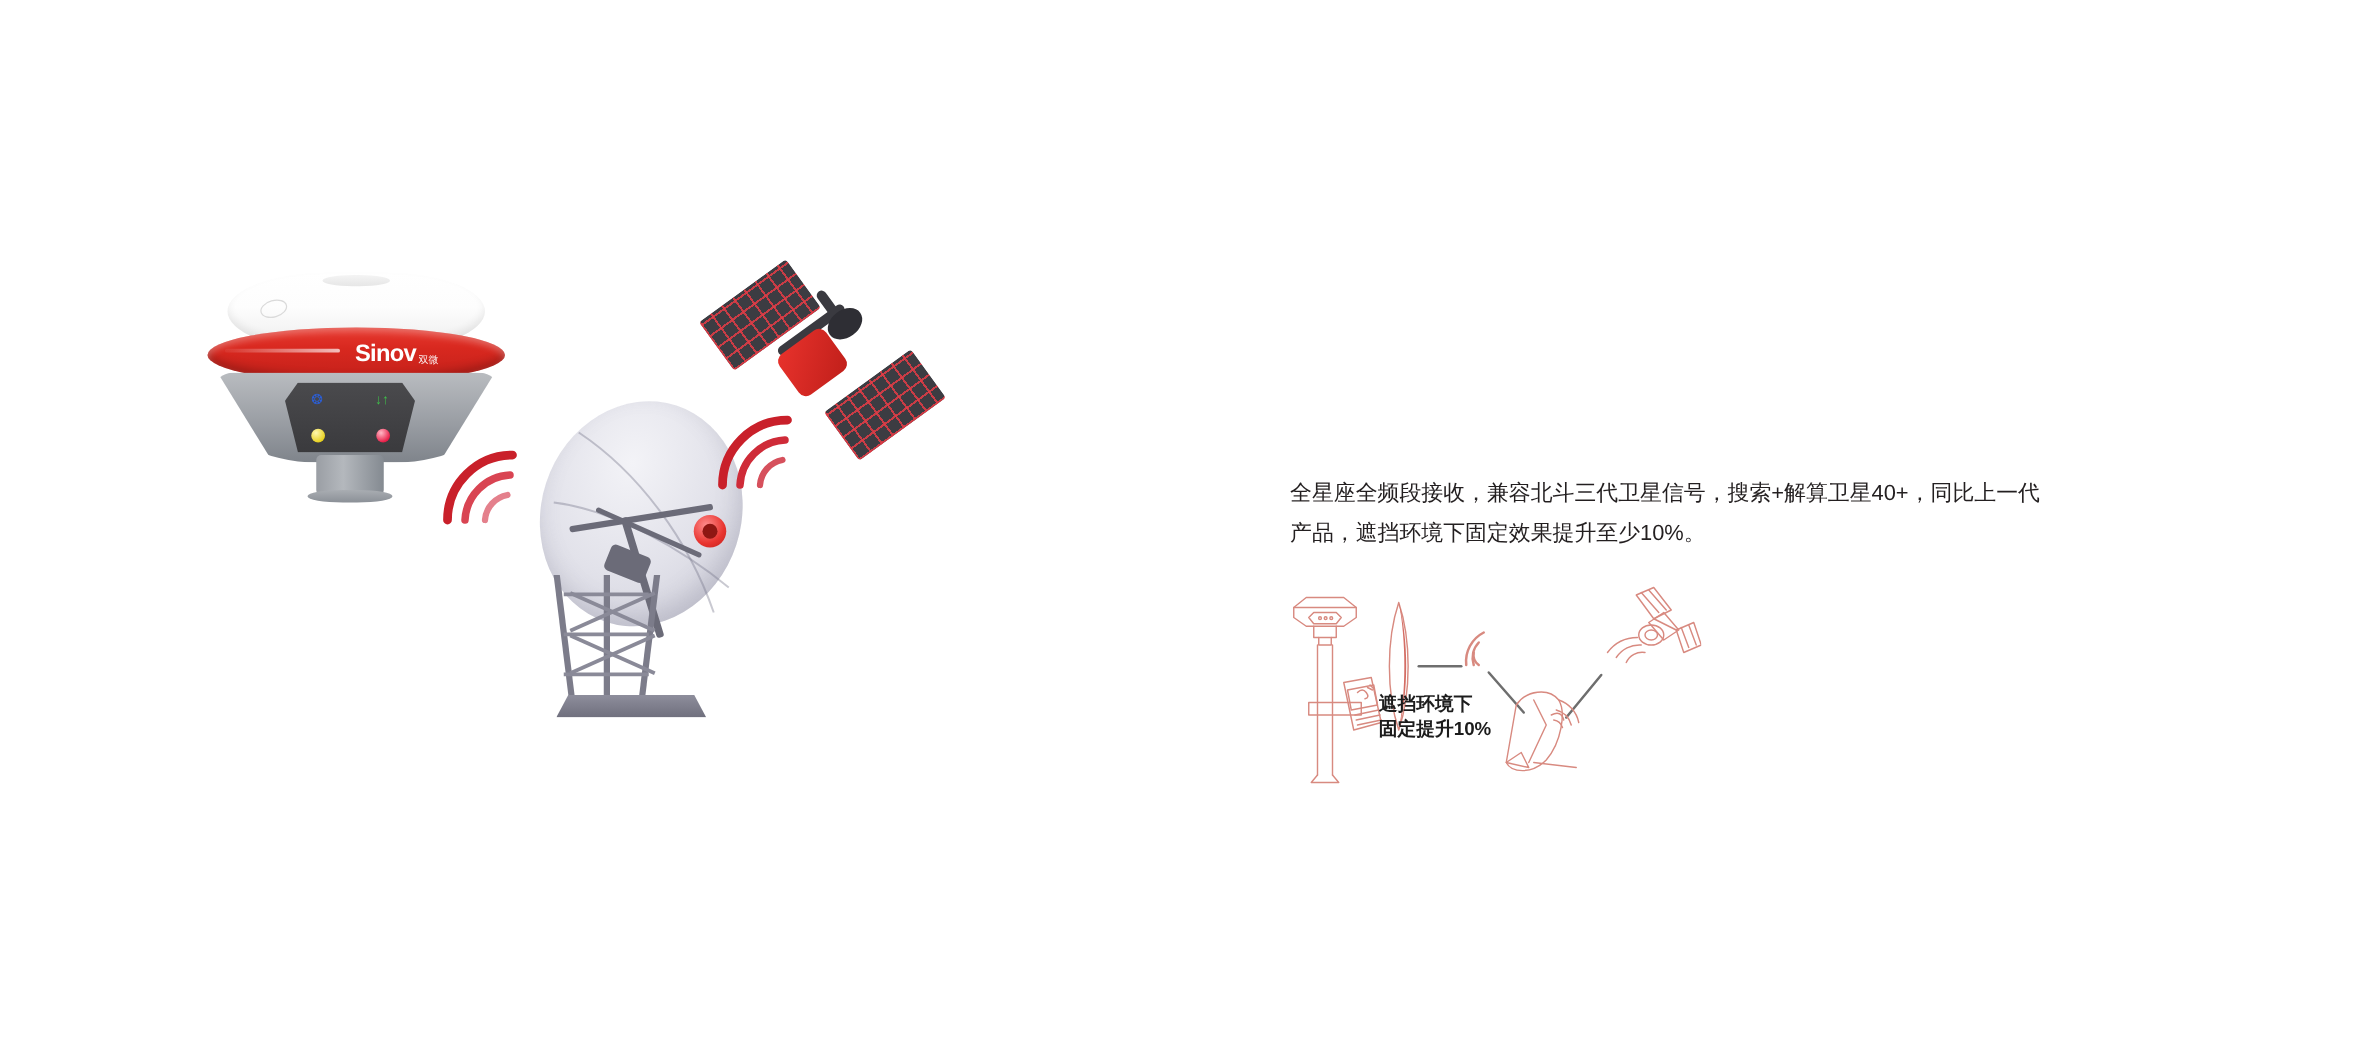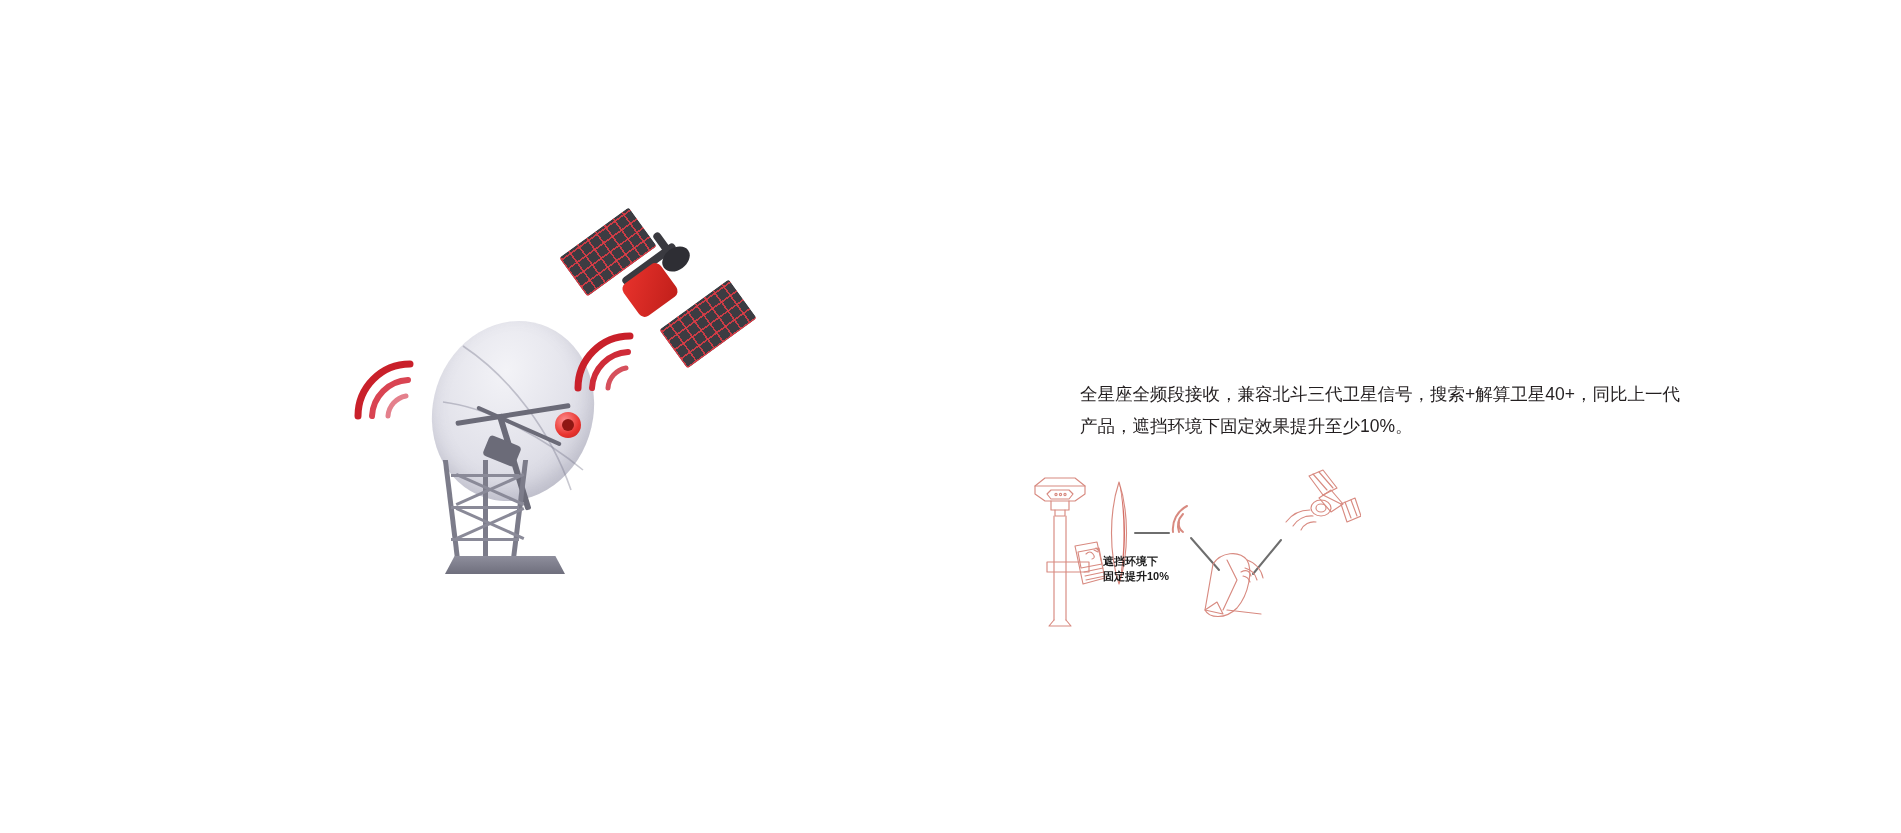--- a/index.html
+++ b/index.html
@@ -166,40 +166,65 @@
     font-size: 54px; font-weight: bold; line-height: 1;
     color: #b8392e;
     letter-spacing: 0.5px;
     white-space: nowrap;
     font-family: "Liberation Sans", "DejaVu Sans", sans-serif;
   }
   .body-copy {
     position: absolute; left: 1px; top: 378px; width: 610px;
     font-size: 17.5px; line-height: 1.85; color: #231f20;
     font-family: "Liberation Sans", "DejaVu Sans", sans-serif;
-    margin-left: 48px;
   }
 
   
   .diagram { position: absolute; left: 0px; top: 468px; width: 330px; height: 170px; }
   .diagram svg { display: block; }
   .diagram-caption {
     position: absolute; left: 72px; top: 86px;
-    font-size: 11px; line-height: 1.35; color: #1c1c1c; font-weight: bold;
+    font-size: 15px; line-height: 1.35; color: #1c1c1c; font-weight: bold;
     font-family: "Liberation Sans", "DejaVu Sans", sans-serif;
     white-space: pre-line;
   }
 </style>
 </head>
 <body>
 
 <div class="banner">
 
   <div class="illu-left">
 
+    <div class="receiver">
+      <div class="rcv-top">
+        <div class="rcv-top-nub"></div>
+        <div class="rcv-top-dimple"></div>
+      </div>
+      <div class="rcv-band">
+        <div class="rcv-band-gloss"></div>
+        <div class="rcv-logo">
+          <span class="word">Sinov</span>
+          <span class="cn">双微</span>
+        </div>
+      </div>
+      <div class="rcv-body"></div>
+      <div class="rcv-panel">
+        <div class="row">
+          <span class="glyph g-sat">❂</span>
+          <span class="glyph g-arrows">↓↑</span>
+        </div>
+        <div class="row">
+          <span class="led led-y"></span>
+          <span class="led led-r"></span>
+        </div>
+      </div>
+      <div class="rcv-neck"></div>
+      <div class="rcv-foot"></div>
+    </div>
 
     <svg class="waves" style="left:348px; top:360px;" width="70" height="70">
       <g fill="none" stroke-linecap="round">
         <path d="M62 4 A 52 52 0 0 0 10 56" stroke="#c9202a" stroke-width="7"></path>
         <path d="M60 20 A 38 38 0 0 0 24 56" stroke="#d94452" stroke-width="6"></path>
         <path d="M58 36 A 22 22 0 0 0 40 56" stroke="#e4808c" stroke-width="5"></path>
       </g>
     </svg>
 
     <div class="dish">

